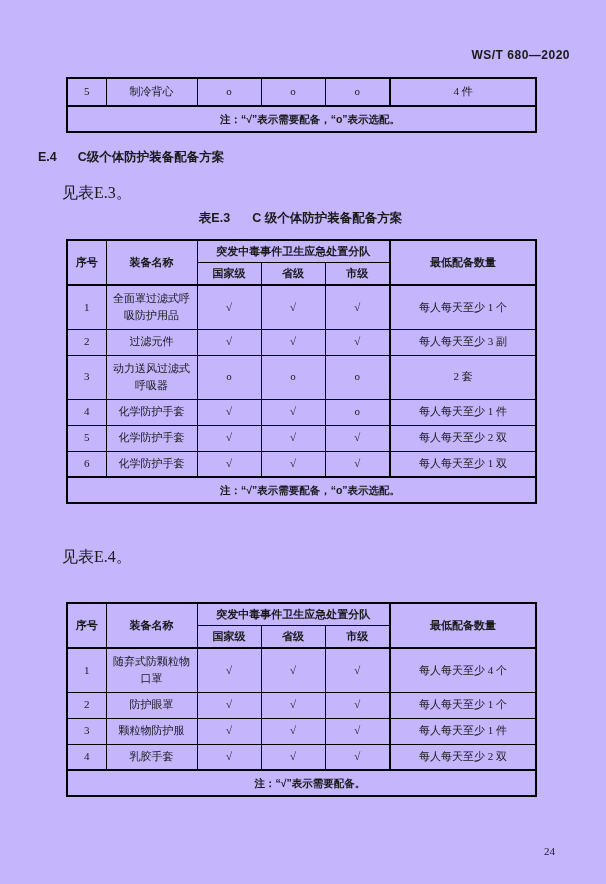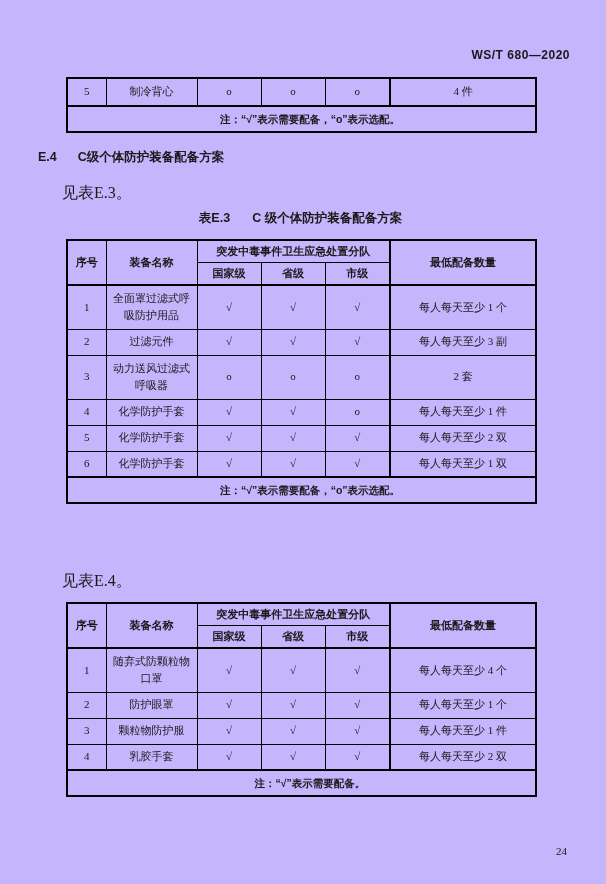--- a/index.html
+++ b/index.html
@@ -13,21 +13,21 @@
   }
   .page { position: relative; width: 606px; height: 884px; background: #c4b5fd; }
 
   
   .doc-code {
     position: absolute; top: 48px; right: 36px;
     font-family: "Liberation Sans", "DejaVu Sans", sans-serif;
     font-weight: bold; font-size: 12px; letter-spacing: 0.5px;
   }
   .page-number {
-    position: absolute; top: 845px; right: 39px;
+    position: absolute; top: 845px; right: 51px;
     font-size: 11px;
   }
 
   
   .section-heading {
     position: absolute; left: 38px;
     font-family: "Liberation Sans", "DejaVu Sans", sans-serif;
     font-weight: bold; font-size: 12.5px;
   }
   .section-heading .sec-no { margin-right: 21px; }
@@ -81,21 +81,21 @@
   tr.carry-row { height: 28px; }
   td.seq-cell { font-family: "Liberation Serif", "DejaVu Serif", serif; }
 
   
   #carryover-table { top: 77px; }
   #heading-e4 { top: 149px; }
   #body-e4 { top: 183px; }
   #caption-e3 { top: 210px; }
   #table-e3 { top: 239px; }
   #heading-e5 { top: 512px; }
-  #body-e5 { top: 547px; margin-top: 24px; }
+  #body-e5 { top: 547px; }
   #caption-e4 { top: 575px; }
   #table-e4 { top: 602px; }
   #heading-e6 { top: 817px; }
 </style>
 </head>
 <body>
 
 <div class="page">
 
   <div class="doc-code">WS/T 680—2020</div>

